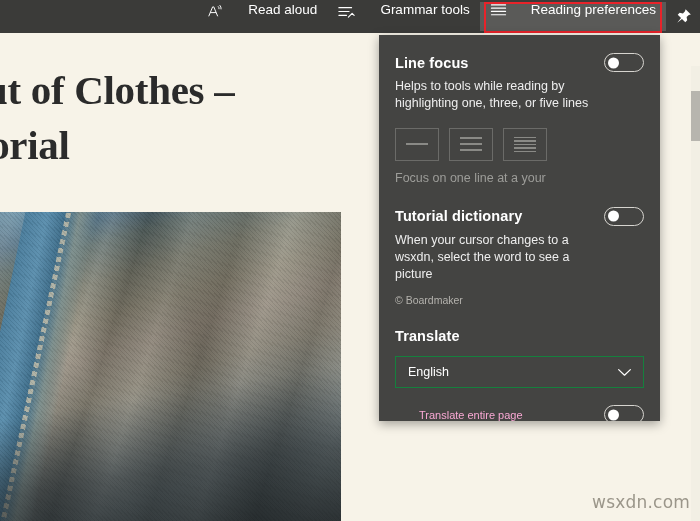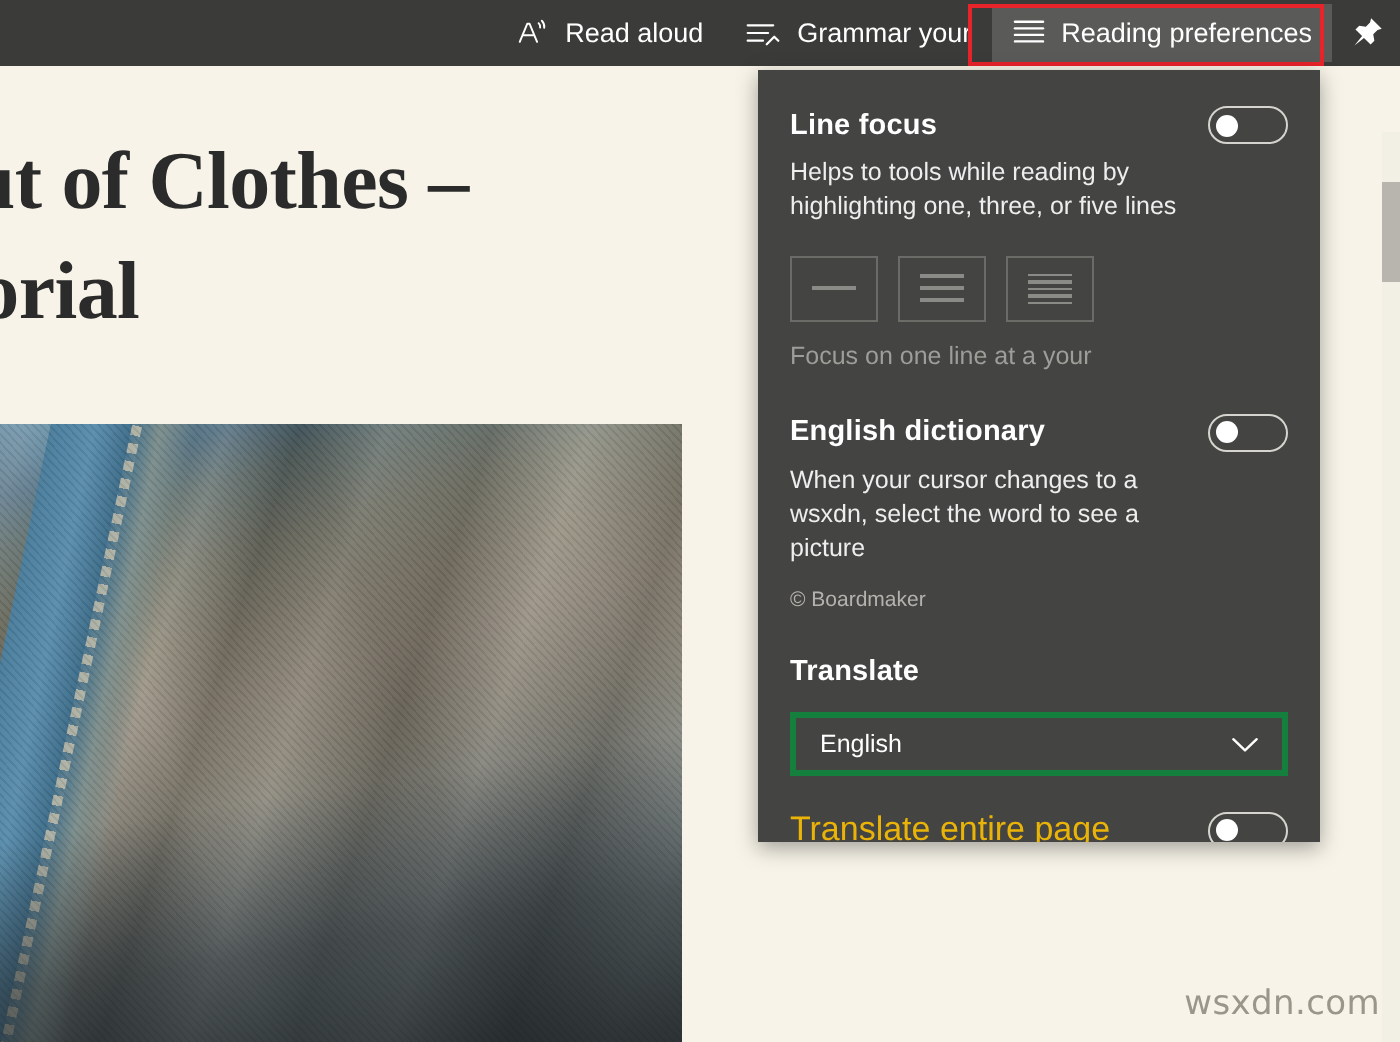--- a/index.html
+++ b/index.html
@@ -130,22 +130,22 @@
     width: 700px; height: 33px;
     background: #3b3b39;
     display: flex;
     align-items: center;
     justify-content: flex-end;
     padding-right: 0;
   }
 
   .tool-btn {
     display: flex;
-    align-items: center;
-    gap: 8px;
+    align-items: flex-start;
+    gap: 24px;
     height: 29px;
     padding: 0 9px;
     color: #ffffff;
     font-size: 13.5px;
     white-space: nowrap;
     cursor: default;
     position: relative;
     border: 1px solid transparent;
   }
   .tool-btn .lbl { line-height: 1; }
@@ -260,40 +260,41 @@
     font-size: 12.5px;
     color: #9d9d99;
   }
 
   .divider-gap { height: 22px; }
 
   
   #language-select {
     margin-top: 12px;
     height: 32px;
-    border: 3px solid #15803d;
+    border: 1px solid #15803d;
     background: transparent;
     display: flex;
     align-items: center;
     justify-content: space-between;
     padding: 0 11px 0 12px;
     font-size: 12.5px;
     color: #ffffff;
     cursor: default;
   }
 
   #translate-entire-page-row {
     display: flex;
     align-items: center;
     justify-content: space-between;
     margin-top: 17px;
   }
   #translate-entire-page-row .row-label {
-    font-size: 17px;
-    color: #eab308;
+    font-size: 11px;
+    color: #f9a8d4;
+    margin-left: 24px;
   }
 </style>
 </head>
 <body>
 
 <div id="page-content">
 
   <h1 id="article-title">t Out of Clothes –
 Tutorial</h1>
 
@@ -330,21 +331,21 @@
 
   <div class="tool-btn" id="btn-grammar-tools">
     <span class="icon">
       <svg width="19" height="17" viewBox="0 0 22 20" fill="none">
         <path d="M2 5.5 H17" stroke="#fff" stroke-width="1.3" stroke-linecap="round"></path>
         <path d="M2 10 H14" stroke="#fff" stroke-width="1.3" stroke-linecap="round"></path>
         <path d="M2 14.5 H11" stroke="#fff" stroke-width="1.3" stroke-linecap="round"></path>
         <path d="M13.2 16.6 L17.6 12.2 L20 14.6" stroke="#fff" stroke-width="1.3" fill="none" stroke-linecap="round" stroke-linejoin="round"></path>
       </svg>
     </span>
-    <span class="lbl">Grammar your</span>
+    <span class="lbl">Grammar tools</span>
   </div>
 
   <div class="tool-btn" id="btn-reading-preferences">
     <span class="icon">
       <svg width="17" height="15" viewBox="0 0 18 16" fill="none">
         <path d="M1.5 2 H16.5" stroke="#fff" stroke-width="1.25" stroke-linecap="round"></path>
         <path d="M1.5 5.5 H16.5" stroke="#fff" stroke-width="1.25" stroke-linecap="round"></path>
         <path d="M1.5 9 H16.5" stroke="#fff" stroke-width="1.25" stroke-linecap="round"></path>
         <path d="M1.5 12.5 H16.5" stroke="#fff" stroke-width="1.25" stroke-linecap="round"></path>
       </svg>
@@ -388,21 +389,21 @@
       <span class="lf-line"></span>
       <span class="lf-line"></span>
       <span class="lf-line"></span>
     </div>
   </div>
   <div id="line-focus-caption">Focus on one line at a your</div>
 
   <div class="divider-gap"></div>
 
   <div class="section-header">
-    <div class="section-title">English dictionary</div>
+    <div class="section-title">Tutorial dictionary</div>
     <div class="toggle">
       <span class="knob"></span>
     </div>
   </div>
   <div class="section-desc">When your cursor changes to a wsxdn, select the word to see a picture</div>
   <div class="section-attrib">© Boardmaker</div>
 
   <div class="divider-gap"></div>
 
   <div class="section-title">Translate</div>

